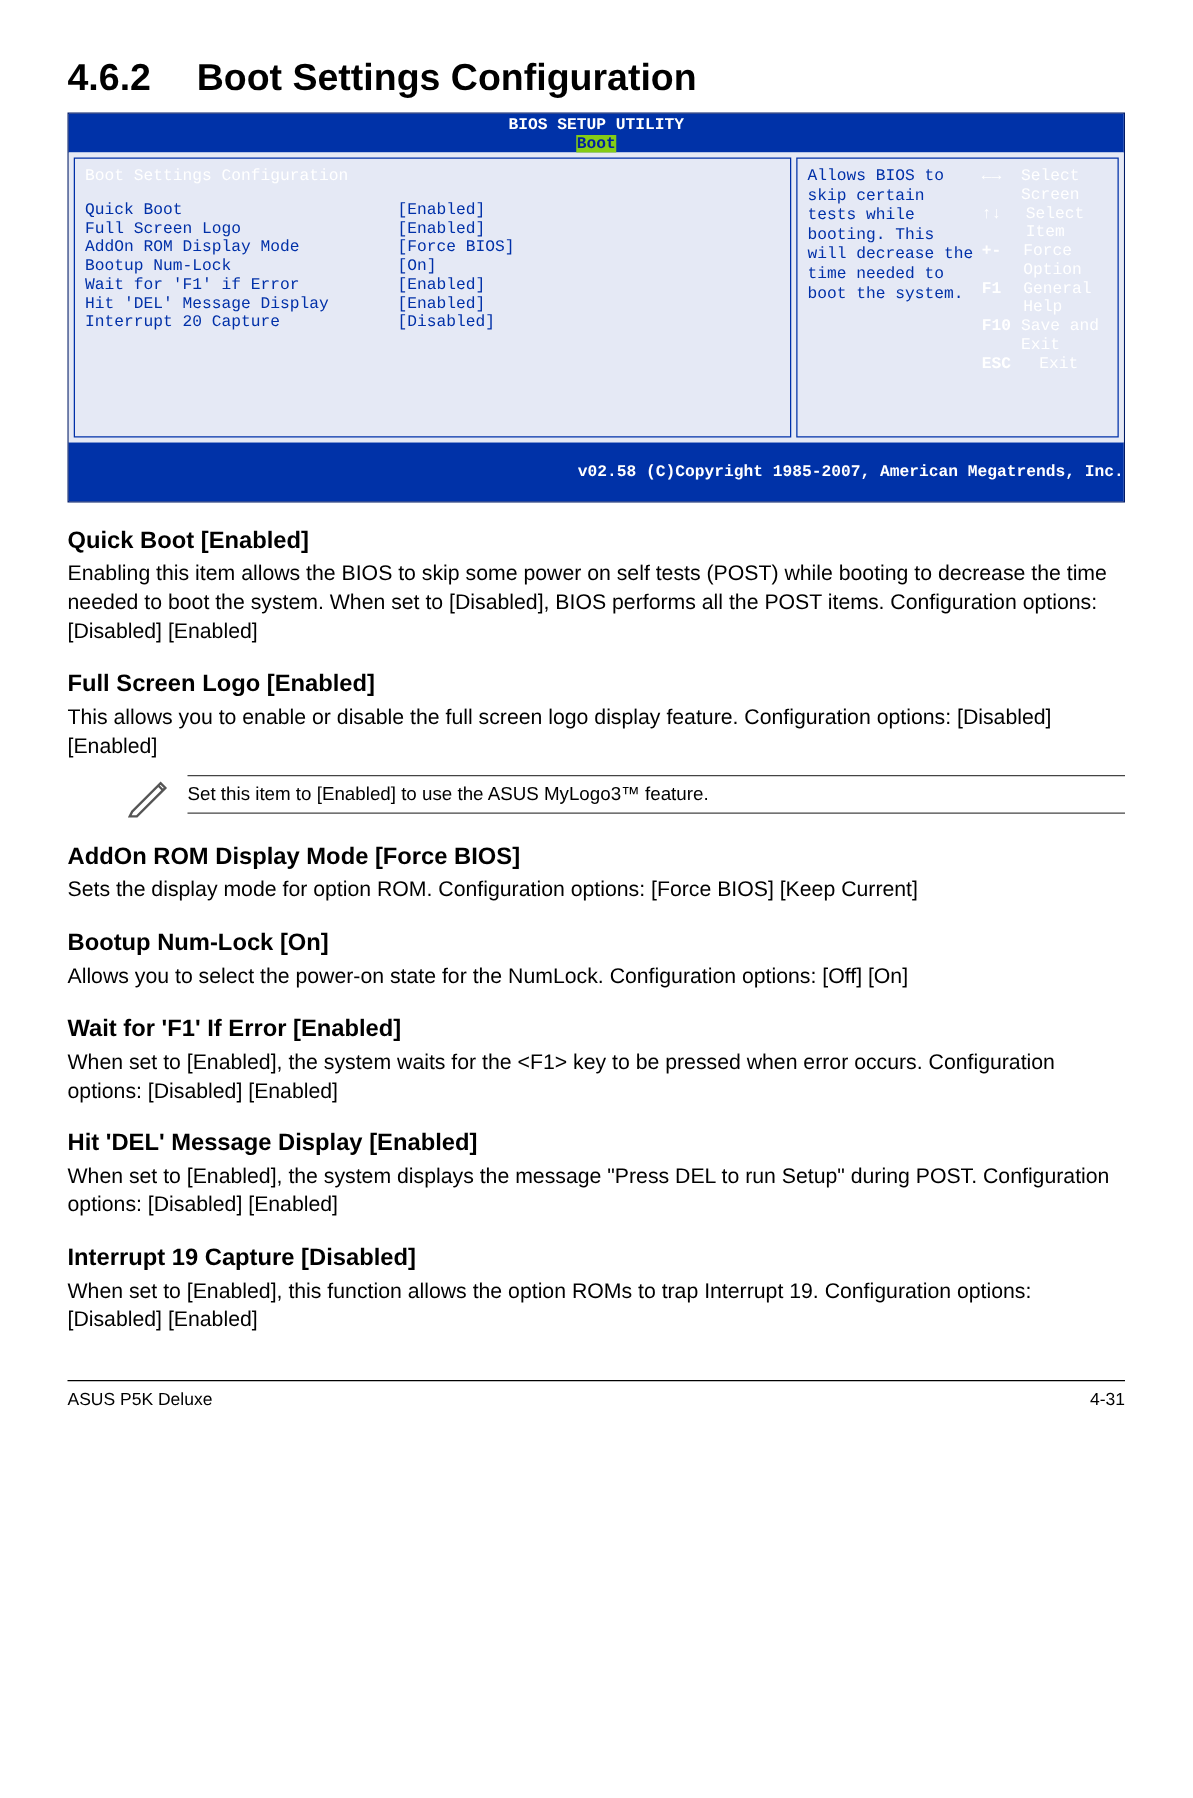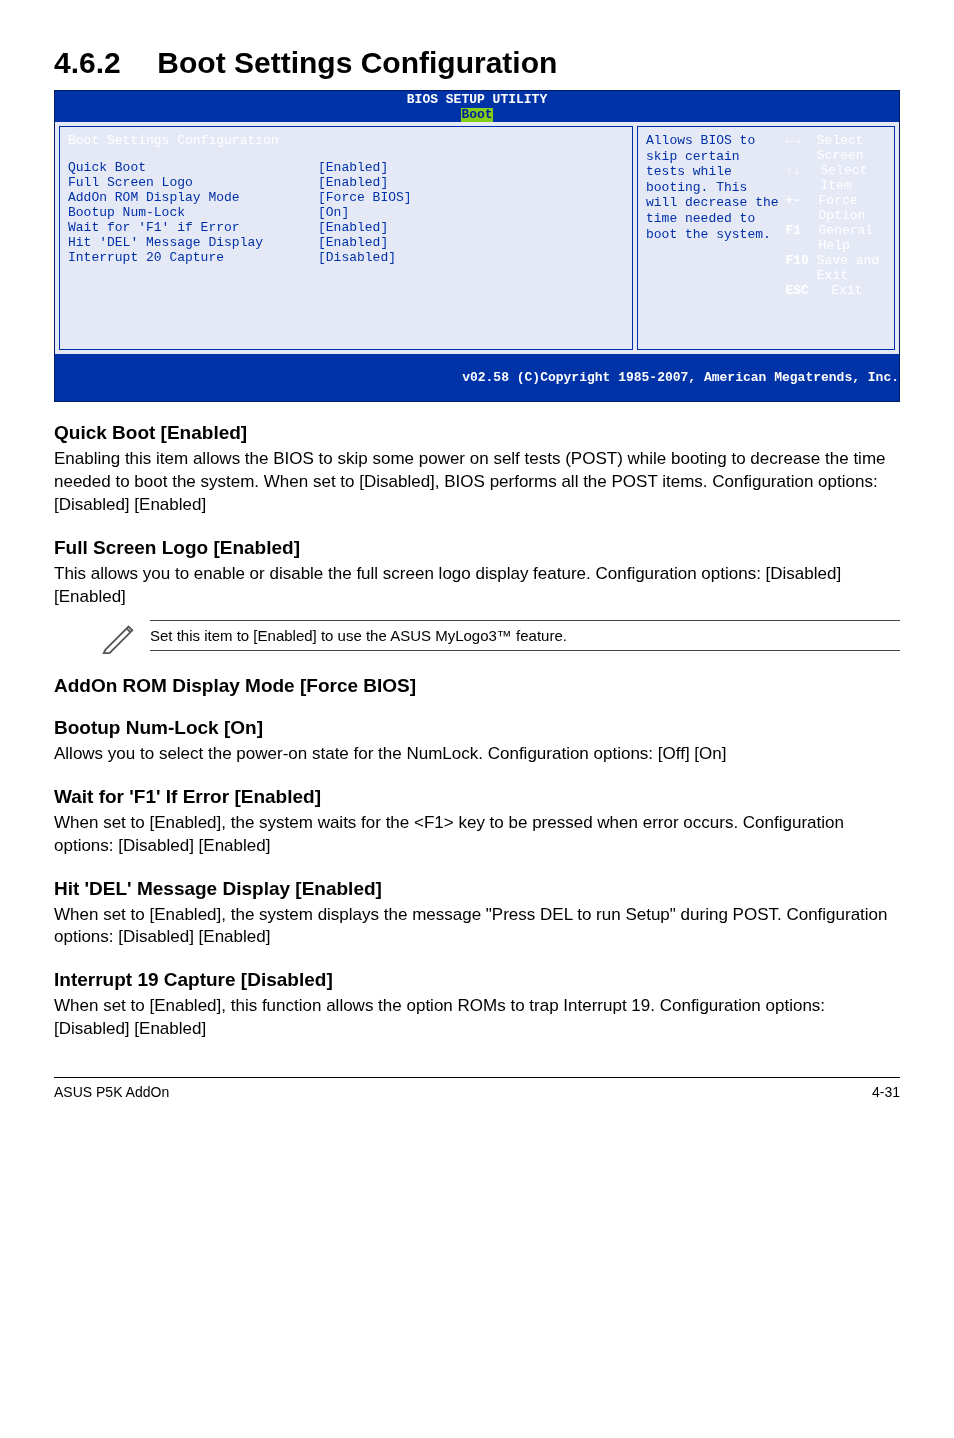--- a/index.html
+++ b/index.html
@@ -225,31 +225,32 @@
     <span class="icon">
       <svg viewBox="0 0 40 40" width="38" height="38">
         <path d="M6 34 L30 10 L34 14 L10 38 L4 38 Z" fill="none" stroke="#555" stroke-width="2"></path>
         <line x1="28" y1="12" x2="32" y2="16" stroke="#555" stroke-width="2"></line>
       </svg>
     </span>
     <span class="text">Set this item to [Enabled] to use the ASUS MyLogo3™ feature.</span>
   </div>
 
   <div class="h2">AddOn ROM Display Mode [Force BIOS]</div>
+  <div class="body">Sets the display mode for option ROM. Configuration options: [Force BIOS] [Keep Current]</div>
 
   <div class="h2">Bootup Num-Lock [On]</div>
   <div class="body">Allows you to select the power-on state for the NumLock. Configuration options: [Off] [On]</div>
 
   <div class="h2">Wait for 'F1' If Error [Enabled]</div>
   <div class="body">When set to [Enabled], the system waits for the &lt;F1&gt; key to be pressed when error occurs. Configuration options: [Disabled] [Enabled]</div>
 
   <div class="h2">Hit 'DEL' Message Display [Enabled]</div>
   <div class="body">When set to [Enabled], the system displays the message "Press DEL to run Setup" during POST. Configuration options: [Disabled] [Enabled]</div>
 
   <div class="h2">Interrupt 19 Capture [Disabled]</div>
   <div class="body">When set to [Enabled], this function allows the option ROMs to trap Interrupt 19. Configuration options: [Disabled] [Enabled]</div>
 
   <div class="footer">
-    <span>ASUS P5K AddOn</span>
+    <span>ASUS P5K Deluxe</span>
     <span>4-31</span>
   </div>
 
 </div>
 
 </body></html>

